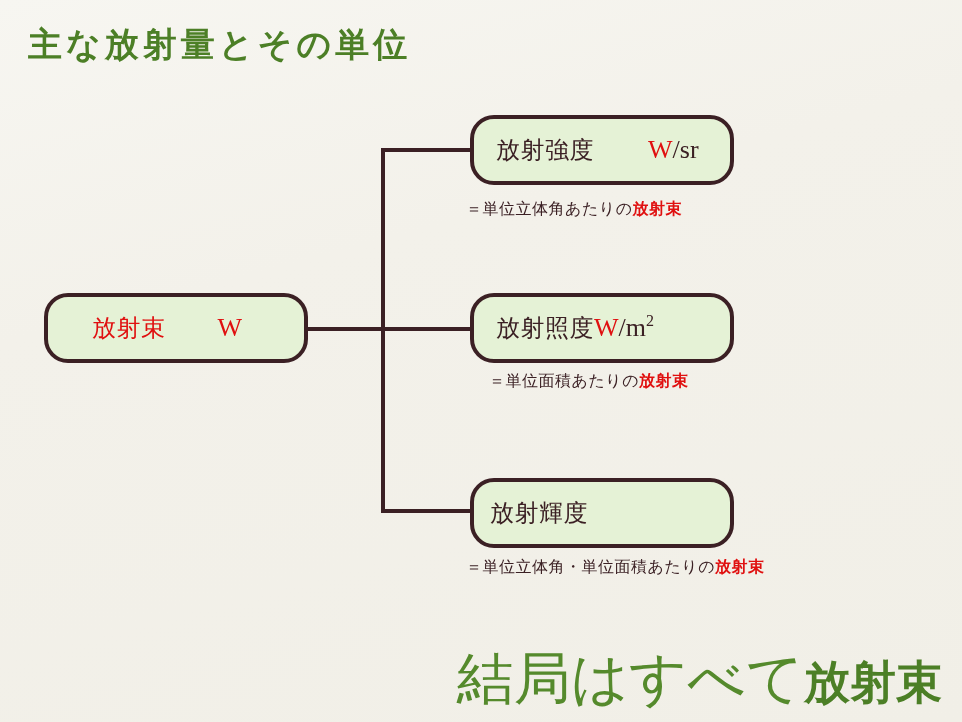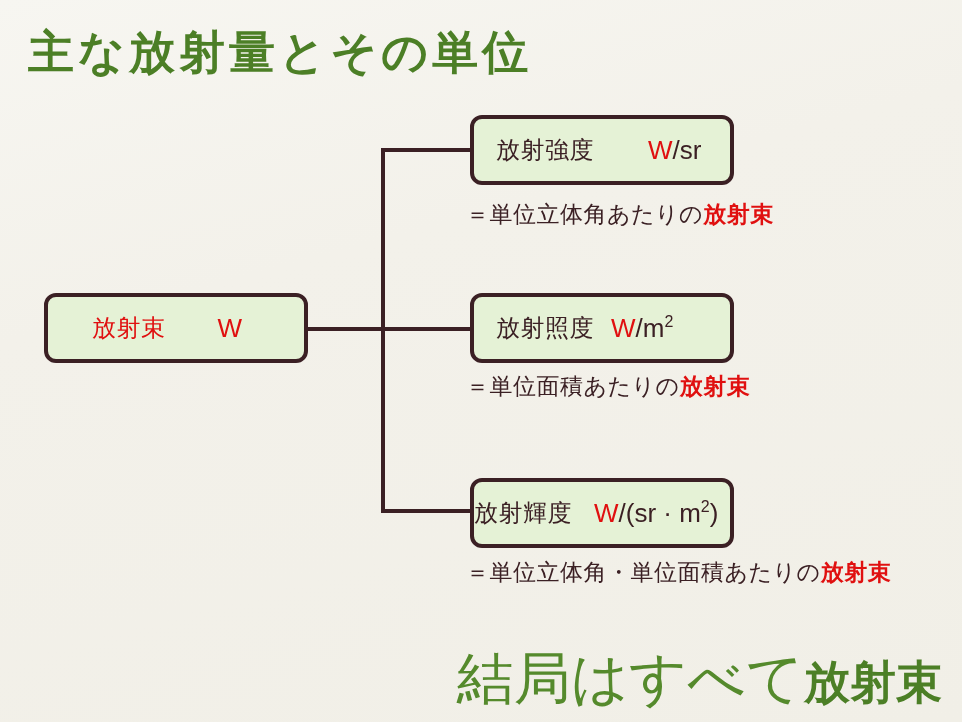--- a/index.html
+++ b/index.html
@@ -15,21 +15,21 @@
     background: linear-gradient(165deg, #f7f6f1 0%, #f3f1ea 35%, #f1efe7 100%);
     overflow: hidden;
   }
 
   
   .title {
     position: absolute;
     left: 28px;
     top: 22px;
     margin: 0;
-    font-size: 46px;
+    font-size: 34px;
     font-weight: bold;
     letter-spacing: 4px;
     color: #4c7f26;
     white-space: nowrap;
   }
 
   
   .connector { position: absolute; background: #3b2024; }
   .conn-v   { left: 381px; top: 148px; width: 4px;  height: 365px; }
   .conn-top { left: 383px; top: 148px; width: 88px; height: 4px; }
@@ -37,56 +37,56 @@
   .conn-bot { left: 383px; top: 509px; width: 88px; height: 4px; }
 
   
   .node {
     position: absolute;
     box-sizing: border-box;
     width: 264px;
     height: 70px;
     background: #e5f2d6;
     border: 4px solid #3b2024;
-    border-radius: 12px;
+    border-radius: 24px;
     display: flex;
     align-items: center;
     white-space: nowrap;
   }
   .node-root { left: 44px;  top: 293px; padding-left: 44px; }
   .node-c1   { left: 470px; top: 115px; padding-left: 22px; }
-  .node-c2   { left: 470px; top: 293px; padding-left: 22px; gap: 17px; }
-  .node-c3   { left: 470px; top: 478px; }
+  .node-c2   { left: 470px; top: 293px; padding-left: 22px; }
+  .node-c3   { left: 470px; top: 478px; padding-left: 16px; }
 
   .node-label { font-size: 24px; color: #3b2024; letter-spacing: 0.5px; }
   .node-root .node-label { color: #e01010; }
   .gap-root { margin-left: 52px; }
   .gap-c1   { margin-left: 54px; }
   .gap-c2   { }
   .gap-c3   { margin-left: 22px; }
 
   .unit {
-    font-family: Liberation Sans, sans-serif;
+    font-family: Liberation Serif, serif;
     font-size: 26px;
     color: #3b2024;
   }
   .unit .w { color: #e01010; }
   .unit sup { font-size: 16px; line-height: 0; }
 
   
   .note {
     position: absolute;
     margin: 0;
-    font-size: 23px;
+    font-size: 16px;
     letter-spacing: 0.5px;
     color: #3b2024;
     white-space: nowrap;
   }
   .note-1 { left: 466px; top: 199px; }
-  .note-2 { left: 466px; top: 371px; }
+  .note-2 { left: 489px; top: 371px; }
   .note-3 { left: 466px; top: 557px; font-family: Liberation Mono, monospace; }
   .note .emph { color: #e01010; font-weight: bold; }
 
   
   .footer {
     position: absolute;
     right: 20px;
     top: 644px;
     margin: 0;
     white-space: nowrap;
@@ -124,21 +124,20 @@
   <div class="node node-c2">
     <span class="node-label">放射照度</span>
     <span class="unit gap-c2"><span class="w">W</span><span>/m</span><sup>2</sup></span>
   </div>
   <p class="note note-2">
     <span>＝単位面積あたりの</span><span class="emph">放射束</span>
   </p>
 
   <div class="node node-c3">
     <span class="node-label">放射輝度</span>
-    <span class="unit gap-c3"><span class="w">W</span><span>/(sr · m</span><sup>2</sup><span>)</span></span>
   </div>
   <p class="note note-3">
     <span>＝単位立体角・単位面積あたりの</span><span class="emph">放射束</span>
   </p>
 
   <p class="footer">
     <span class="footer-prefix">結局はすべて</span><span class="footer-emphasis">放射束</span>
   </p>
 
 </div>

